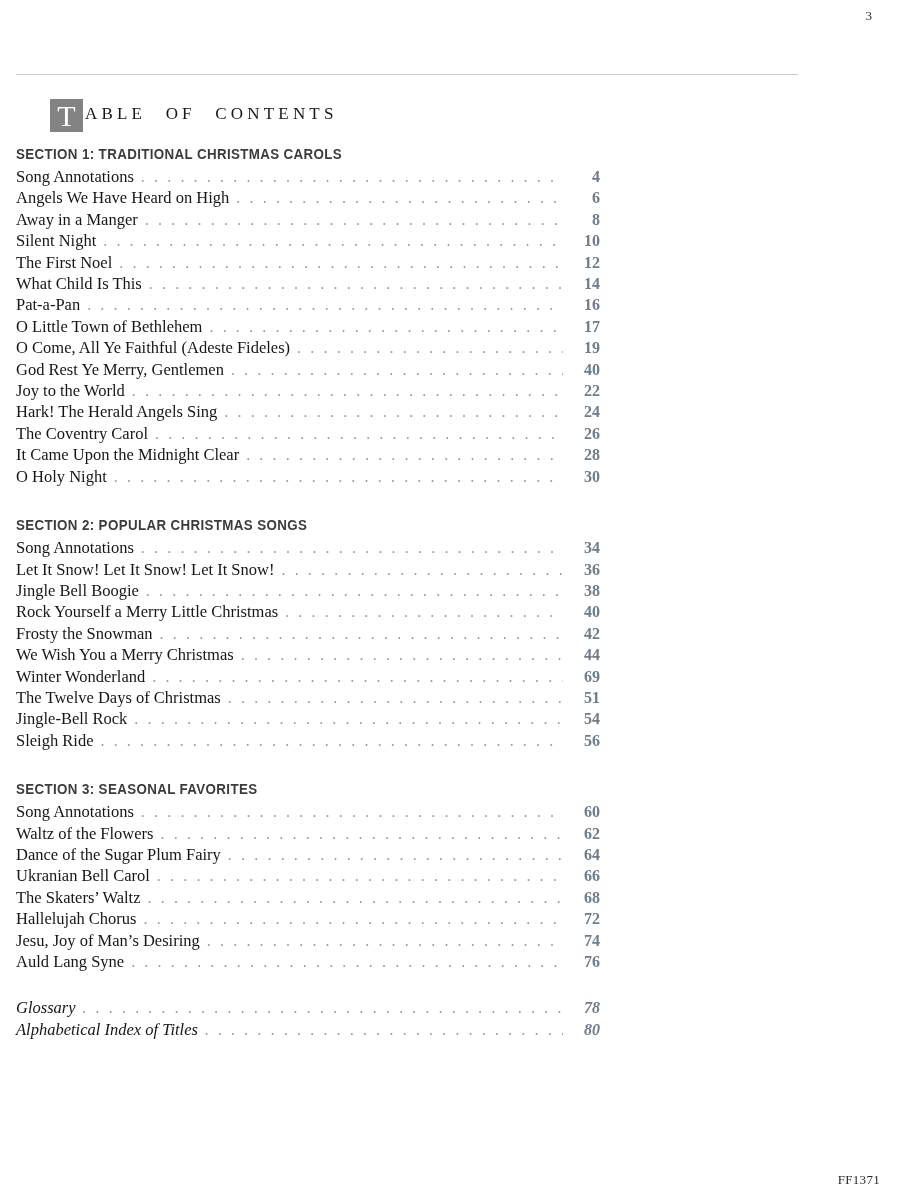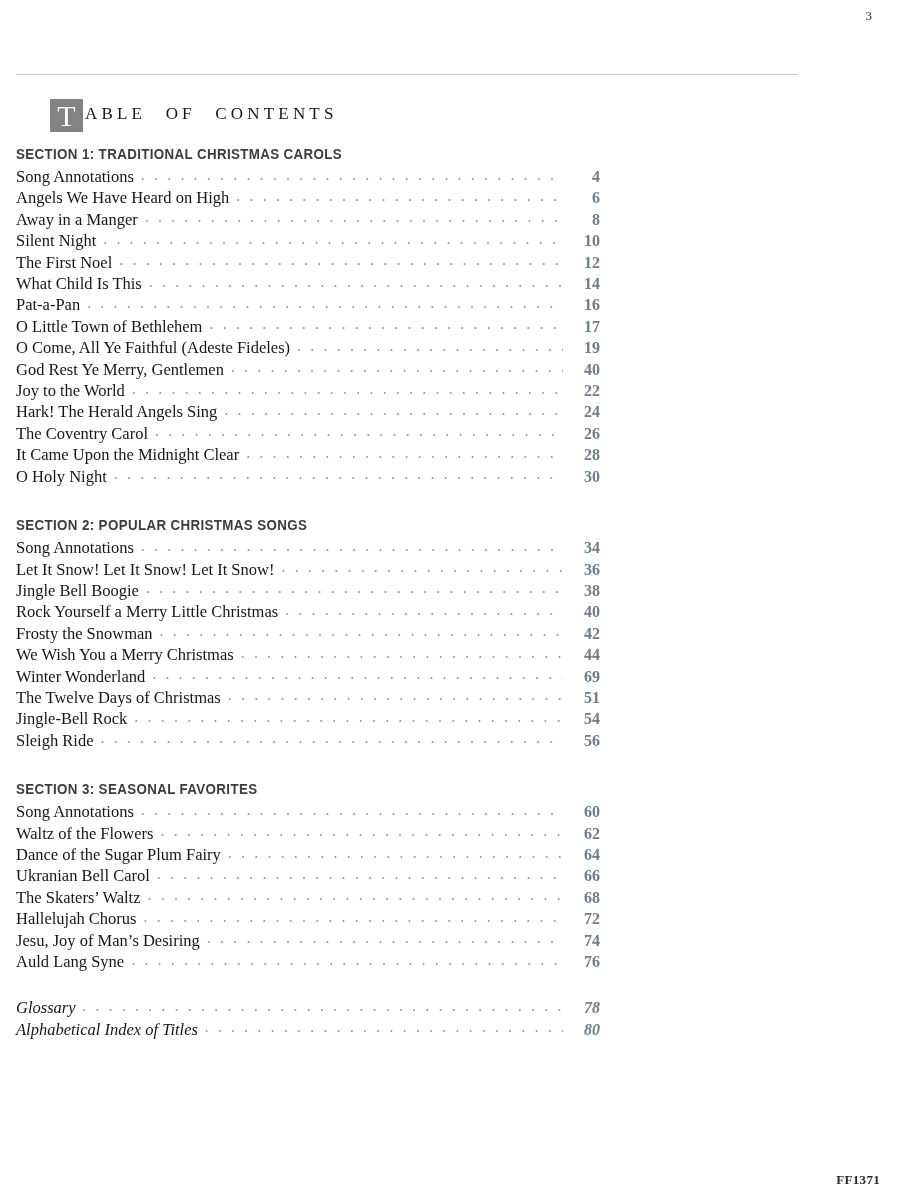--- a/index.html
+++ b/index.html
@@ -91,21 +91,21 @@
     margin-top: 30px;
   }
   .section-block.extra-gap {
     margin-top: 25px;
     font-style: italic;
   }
 
   
   .entry {
     display: flex;
-    align-items: center;
+    align-items: flex-end;
     font-size: 16.5px;
     line-height: 21.4px;
     color: #161616;
     white-space: nowrap;
   }
   .entry-title {
     flex: 0 0 auto;
     padding-right: 4px;
   }
   .leader {
@@ -136,21 +136,20 @@
 
   
   .footer-code {
     position: absolute;
     right: 20px;
     bottom: 12px;
     font-family: "Liberation Serif", "DejaVu Serif", serif;
     font-size: 13px;
     color: #2b2b2b;
     letter-spacing: 0.3px;
-    font-weight: bold;
   }
 </style>
 </head>
 <body>
 
 <div class="page-folio">3</div>
 
 <div class="top-rule"></div>
 
 <div class="toc-title">

